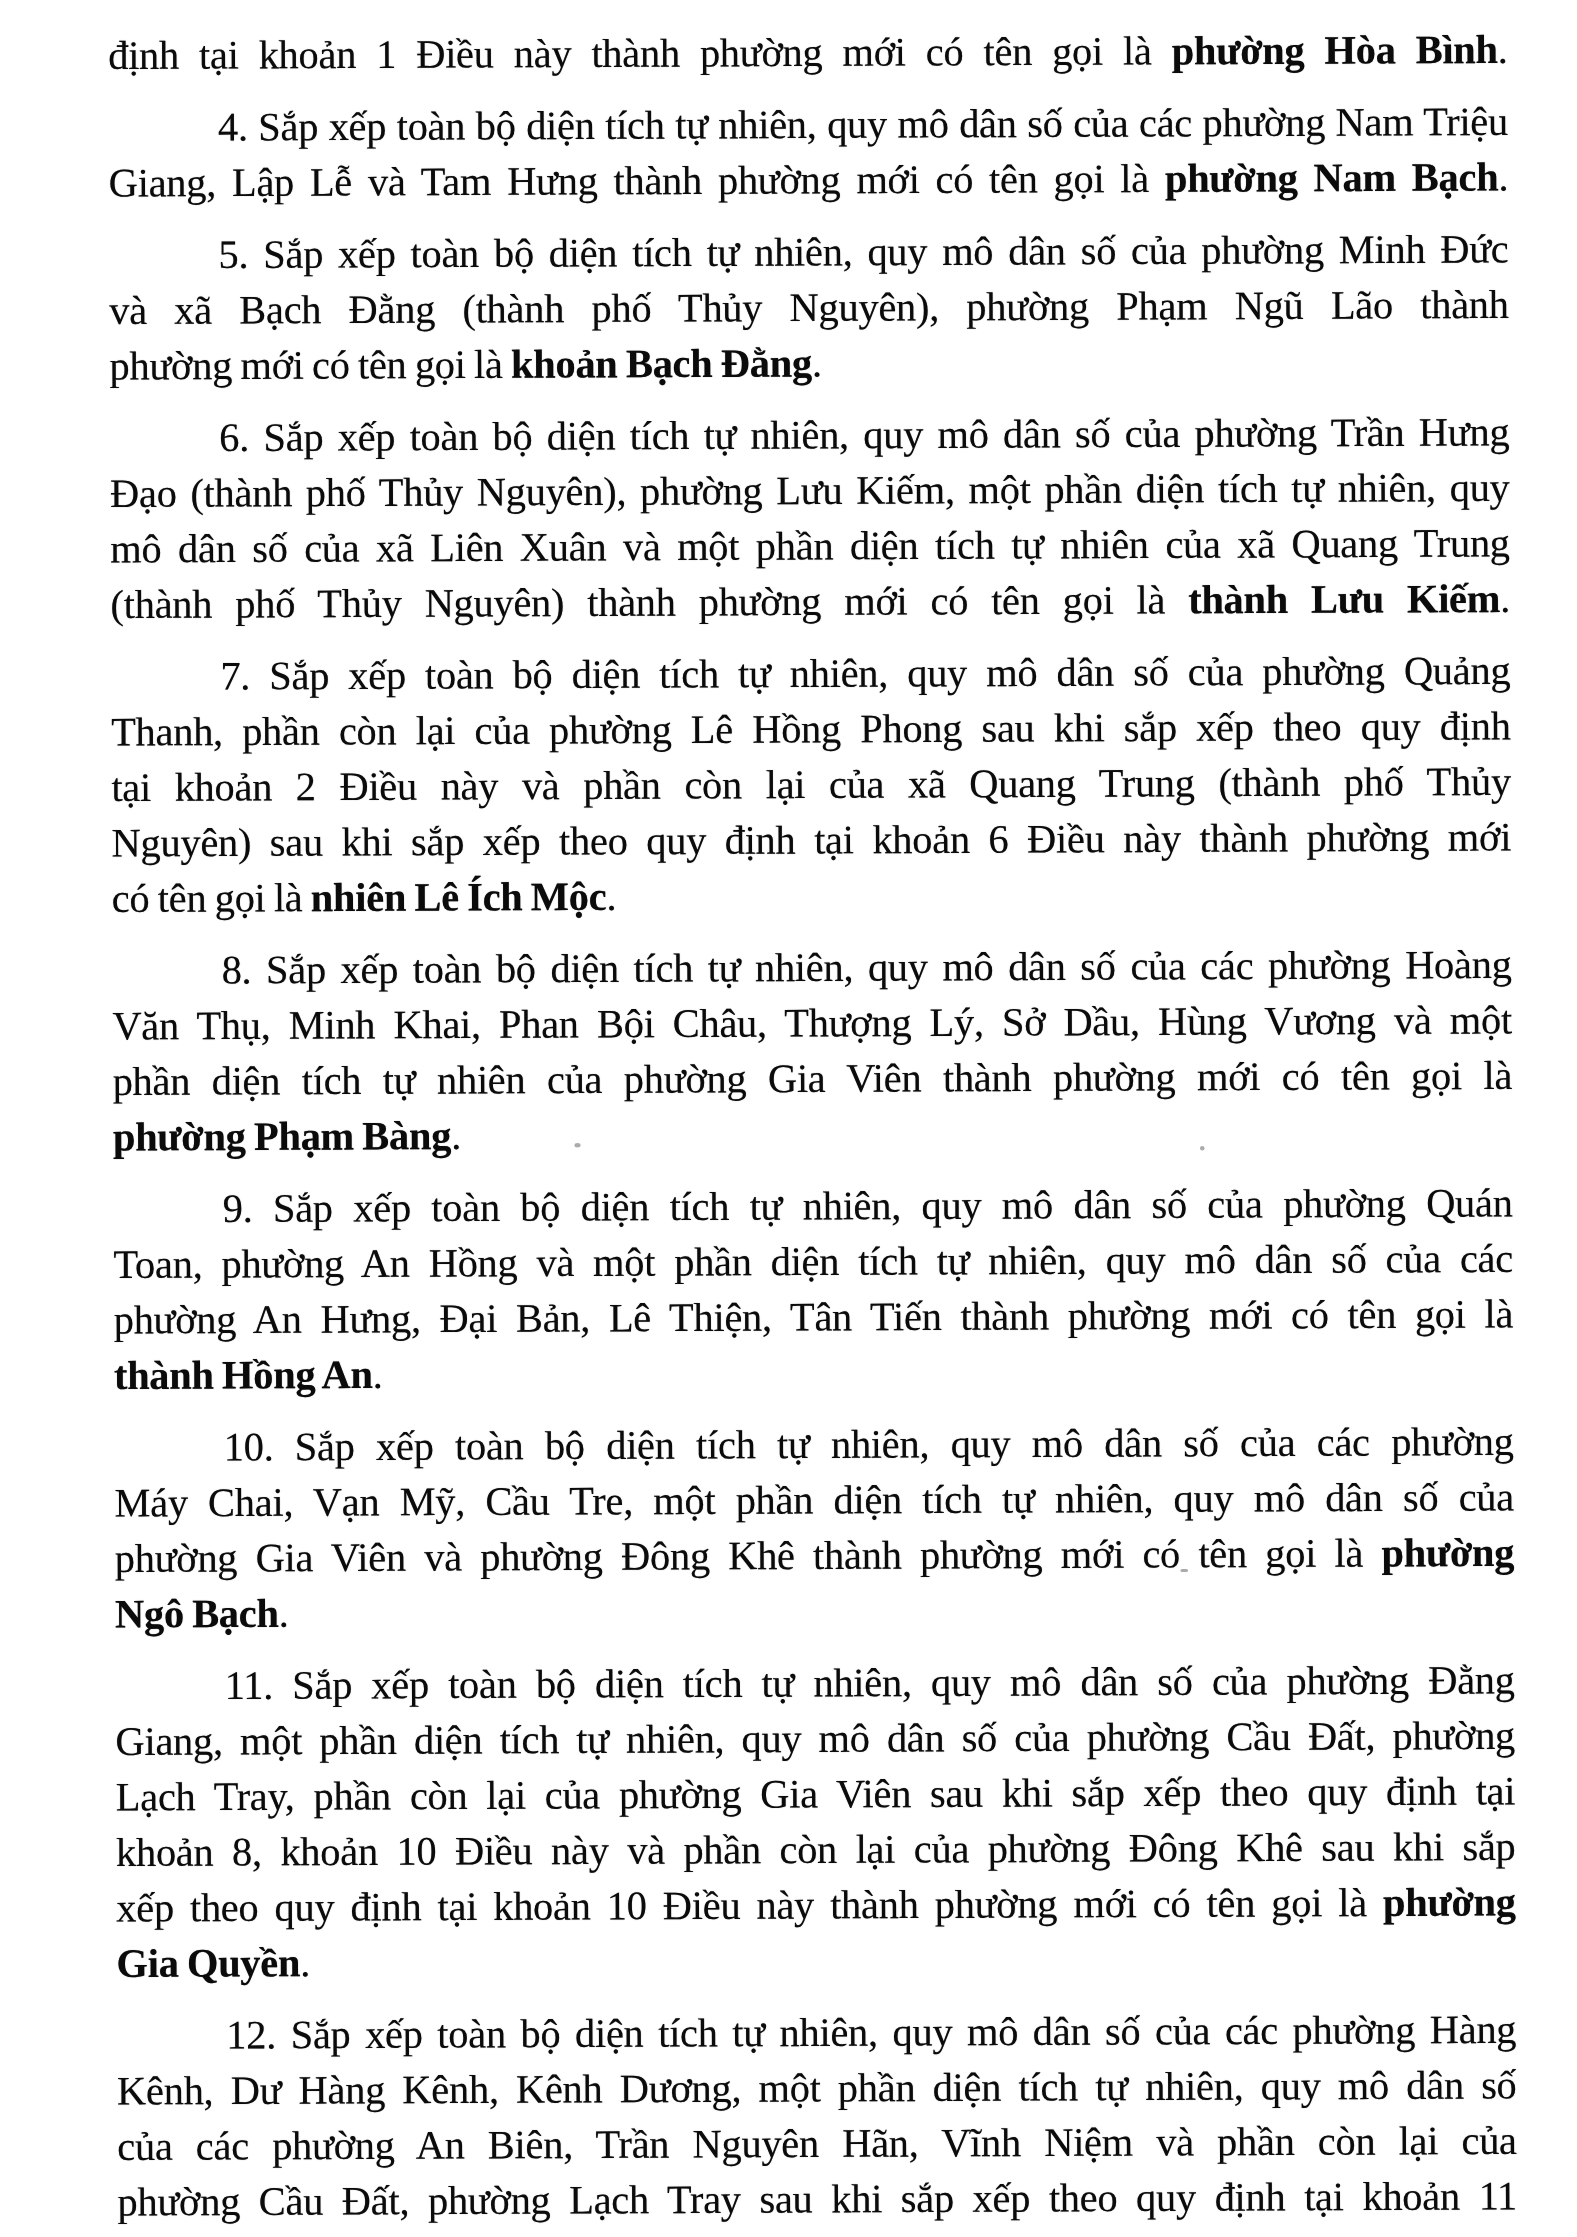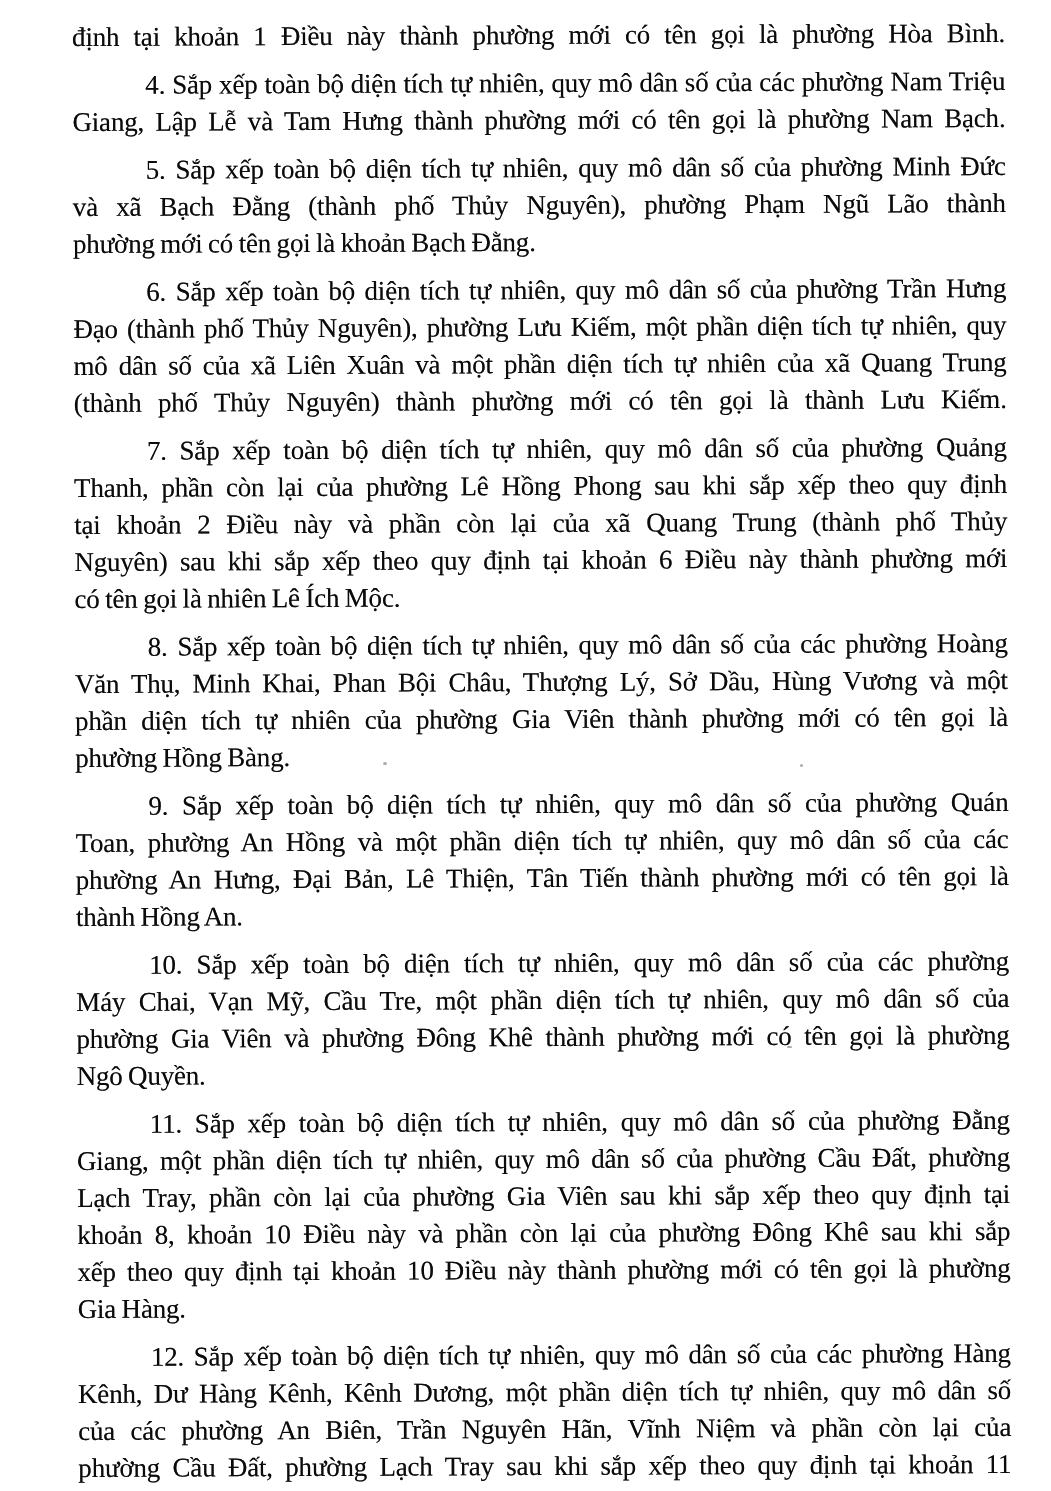--- a/index.html
+++ b/index.html
@@ -26,21 +26,21 @@
   .para { margin: 0; }
   .para + .para { margin-top: 11px; }
   .line {
     display: block;
     text-align: justify;
     text-align-last: justify;
     white-space: normal;
   }
   .line.natural { text-align-last: left; }
   .line.indent { text-indent: 73px; }
-  .line b { font-weight: normal; }
+  .line b { font-weight: bold; }
   .dot {
     position: absolute;
     background: #666;
     border-radius: 50%;
     opacity: 0.55;
   }
   .d1 { left: 383px; top: 762px; width: 4px; height: 3px; }
   .d2 { left: 800px; top: 764px; width: 3px; height: 3px; }
   .d3 { left: 787px; top: 1046px; width: 5px; height: 2px; border-radius: 1px; }
 </style>
@@ -71,41 +71,41 @@
         <div class="line indent"><span>7. Sắp xếp toàn bộ diện tích tự nhiên, quy mô dân số của phường Quảng</span></div>
         <div class="line"><span>Thanh, phần còn lại của phường Lê Hồng Phong sau khi sắp xếp theo quy định</span></div>
         <div class="line"><span>tại khoản 2 Điều này và phần còn lại của xã Quang Trung (thành phố Thủy</span></div>
         <div class="line"><span>Nguyên) sau khi sắp xếp theo quy định tại khoản 6 Điều này thành phường mới</span></div>
         <div class="line natural"><span>có tên gọi là </span><b>nhiên Lê Ích Mộc</b><span>.</span></div>
       </div>
       <div class="para">
         <div class="line indent"><span>8. Sắp xếp toàn bộ diện tích tự nhiên, quy mô dân số của các phường Hoàng</span></div>
         <div class="line"><span>Văn Thụ, Minh Khai, Phan Bội Châu, Thượng Lý, Sở Dầu, Hùng Vương và một</span></div>
         <div class="line"><span>phần diện tích tự nhiên của phường Gia Viên thành phường mới có tên gọi là</span></div>
-        <div class="line natural"><b>phường Hồng Bàng</b><span>.</span></div>
+        <div class="line natural"><b>phường Phạm Bàng</b><span>.</span></div>
       </div>
       <div class="para">
         <div class="line indent"><span>9. Sắp xếp toàn bộ diện tích tự nhiên, quy mô dân số của phường Quán</span></div>
         <div class="line"><span>Toan, phường An Hồng và một phần diện tích tự nhiên, quy mô dân số của các</span></div>
         <div class="line"><span>phường An Hưng, Đại Bản, Lê Thiện, Tân Tiến thành phường mới có tên gọi là</span></div>
         <div class="line natural"><b>thành Hồng An</b><span>.</span></div>
       </div>
       <div class="para">
         <div class="line indent"><span>10. Sắp xếp toàn bộ diện tích tự nhiên, quy mô dân số của các phường</span></div>
         <div class="line"><span>Máy Chai, Vạn Mỹ, Cầu Tre, một phần diện tích tự nhiên, quy mô dân số của</span></div>
         <div class="line"><span>phường Gia Viên và phường Đông Khê thành phường mới có tên gọi là </span><b>phường</b></div>
-        <div class="line natural"><b>Ngô Quyền</b><span>.</span></div>
+        <div class="line natural"><b>Ngô Bạch</b><span>.</span></div>
       </div>
       <div class="para">
         <div class="line indent"><span>11. Sắp xếp toàn bộ diện tích tự nhiên, quy mô dân số của phường Đằng</span></div>
         <div class="line"><span>Giang, một phần diện tích tự nhiên, quy mô dân số của phường Cầu Đất, phường</span></div>
         <div class="line"><span>Lạch Tray, phần còn lại của phường Gia Viên sau khi sắp xếp theo quy định tại</span></div>
         <div class="line"><span>khoản 8, khoản 10 Điều này và phần còn lại của phường Đông Khê sau khi sắp</span></div>
         <div class="line"><span>xếp theo quy định tại khoản 10 Điều này thành phường mới có tên gọi là </span><b>phường</b></div>
-        <div class="line natural"><b>Gia Hàng</b><span>.</span></div>
+        <div class="line natural"><b>Gia Quyền</b><span>.</span></div>
       </div>
       <div class="para">
         <div class="line indent"><span>12. Sắp xếp toàn bộ diện tích tự nhiên, quy mô dân số của các phường Hàng</span></div>
         <div class="line"><span>Kênh, Dư Hàng Kênh, Kênh Dương, một phần diện tích tự nhiên, quy mô dân số</span></div>
         <div class="line"><span>của các phường An Biên, Trần Nguyên Hãn, Vĩnh Niệm và phần còn lại của</span></div>
         <div class="line"><span>phường Cầu Đất, phường Lạch Tray sau khi sắp xếp theo quy định tại khoản 11</span></div>
       </div>
     </div>
   <div class="dot d1"></div>
   <div class="dot d2"></div>

